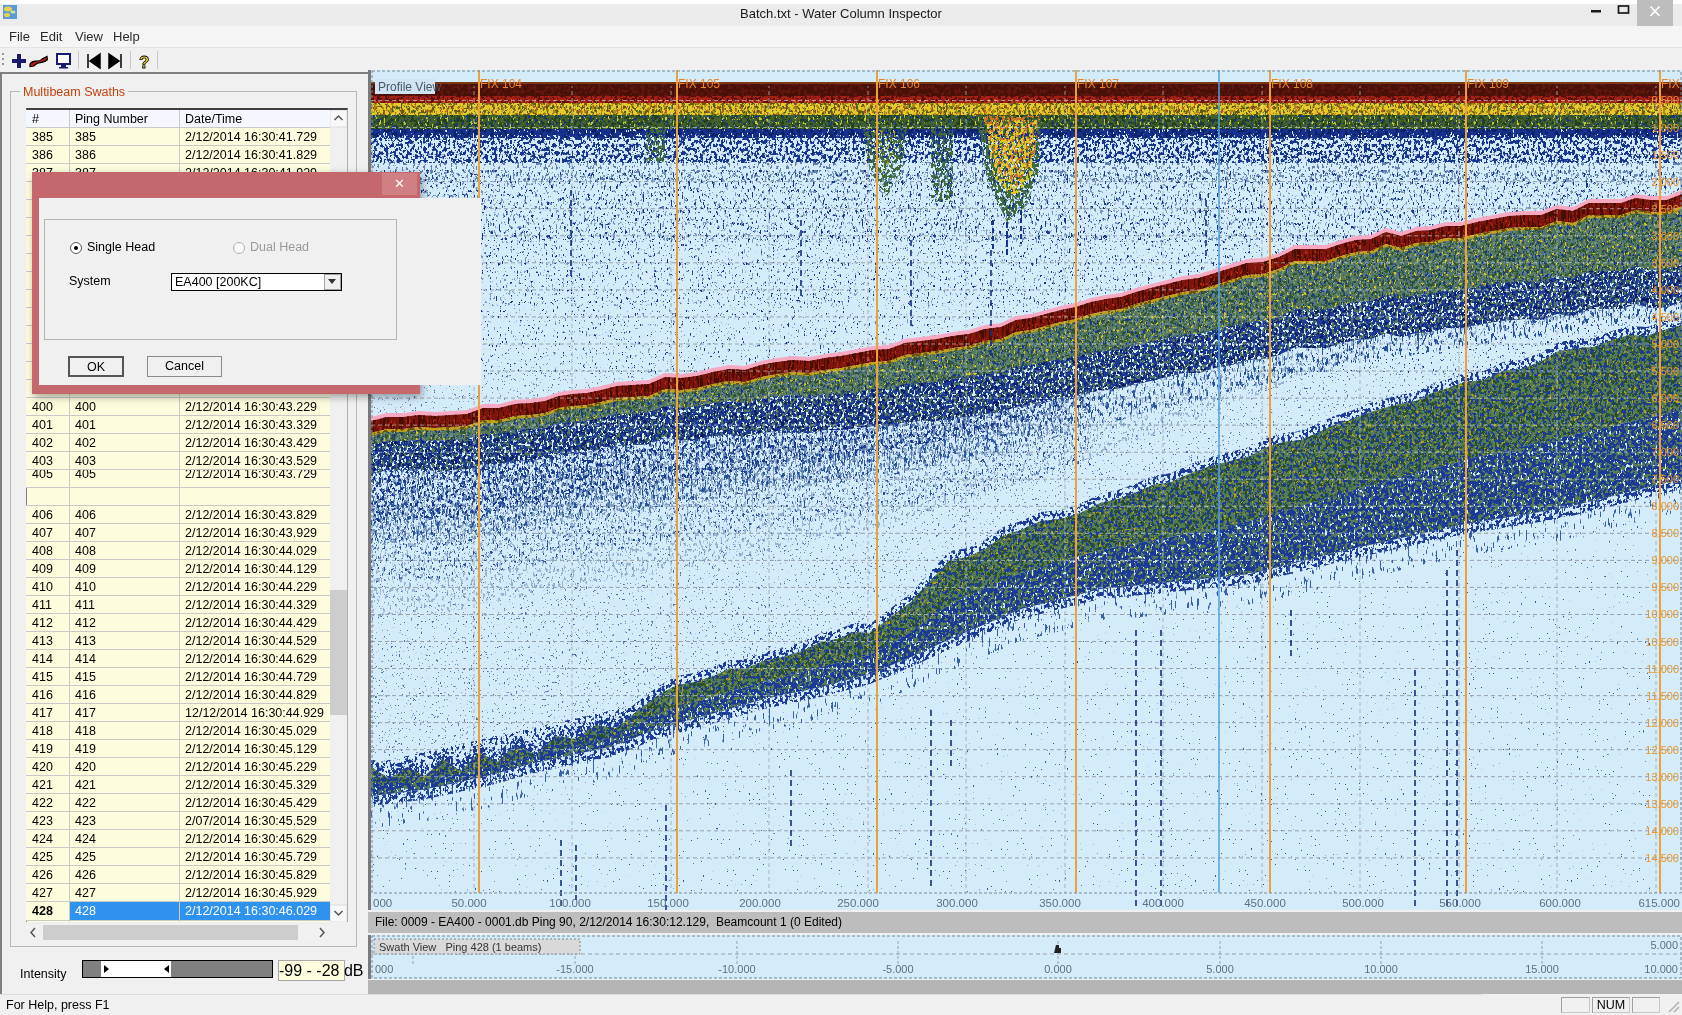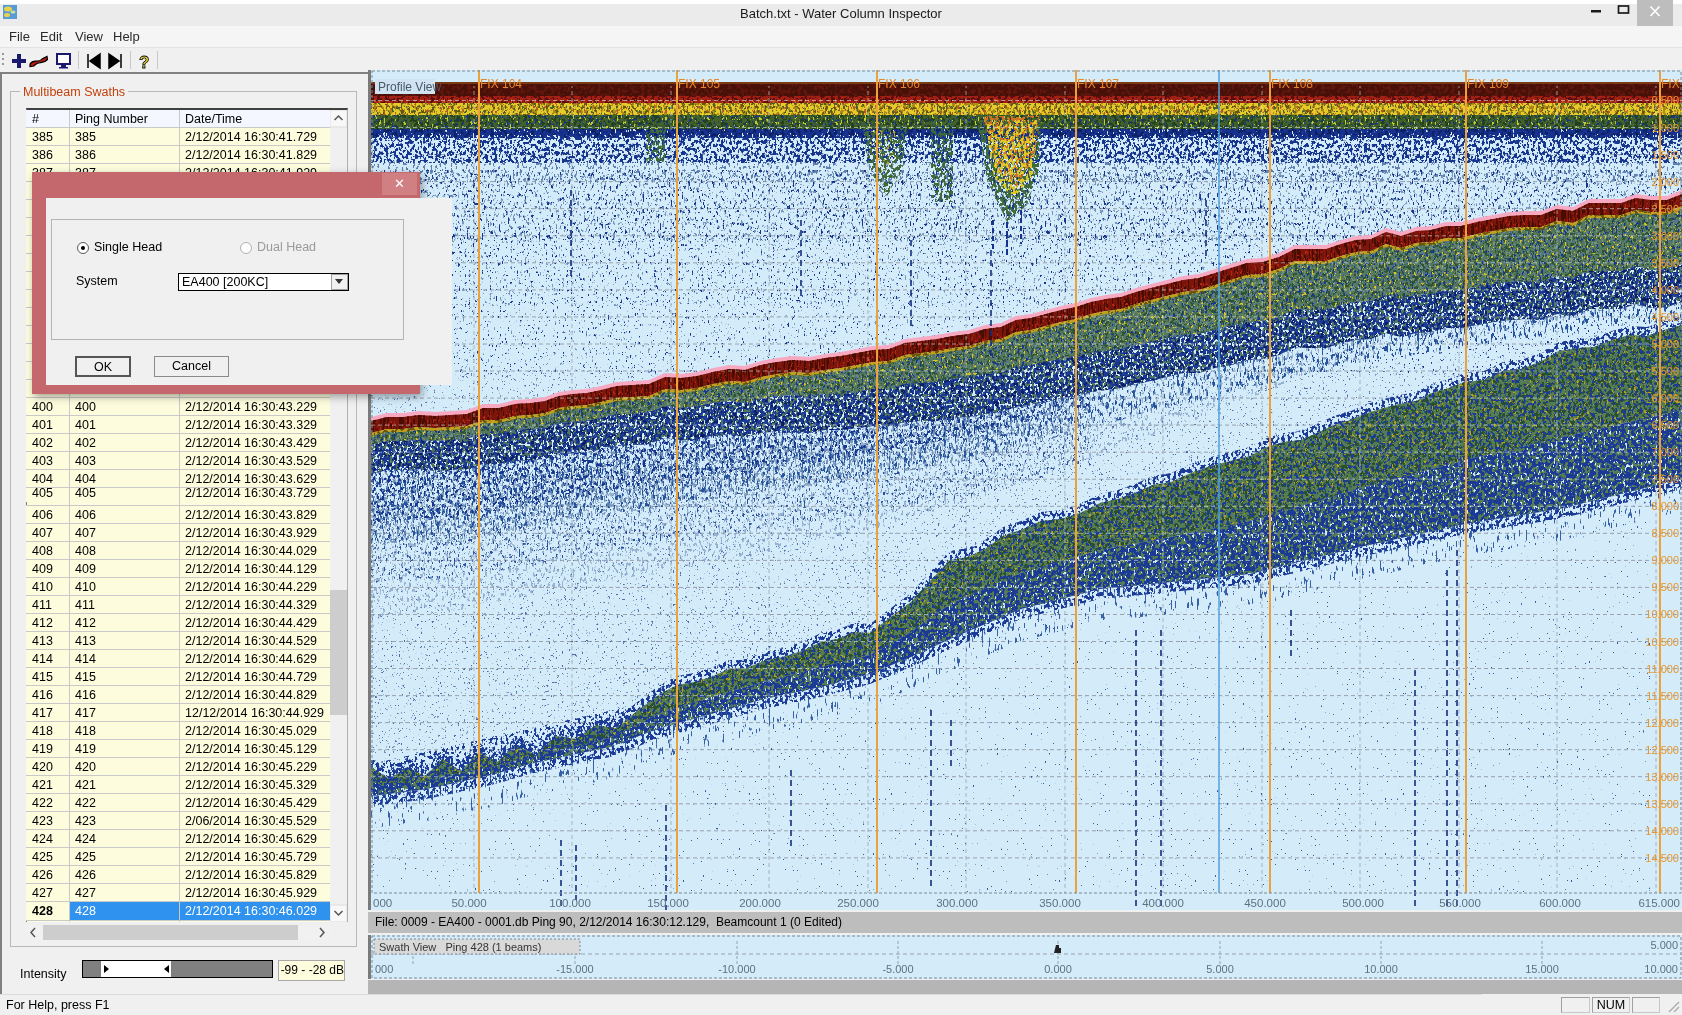--- a/index.html
+++ b/index.html
@@ -19,32 +19,32 @@
 .trow { position:absolute; left:26px; width:304px; height:18px; background:#fdfdde; }
 .trow div { position:absolute; top:2px; font-size:12.5px; color:#000; white-space:nowrap; }
 .trow .c1 { left:6px; width:37px; }
 .trow .c2 { left:49px; }
 .trow .c3 { left:159px; }
 .trow.sel .c2 { left:44px; width:110px; padding-left:5px; }
 .trow.sel .c3 { left:154px; width:150px; padding-left:5px; }
 .trow.sel .c2, .trow.sel .c3 { background:#2f92ef; color:#fff; top:0; height:18px; padding-top:2px; }
 #intlabel { left:20px; top:967px; font-size:12.5px; color:#000; }
 #intctl { left:82px; top:960px; width:191px; height:18px; border:1px solid #000; background:#808080; }
-#intval { left:278px; top:960px; width:67px; height:21px; background:#fdfdde; border:1px solid #a8a8a8; font-size:12px; color:#000; text-align:right; line-height:19px; white-space:nowrap; }
+#intval { left:278px; top:960px; width:67px; height:21px; background:#fdfdde; border:1px solid #a8a8a8; font-size:16px; color:#000; text-align:center; line-height:19px; white-space:nowrap; }
 #profile { left:368px; top:70px; width:1314px; height:840px; background:#d4ebfa; border-left:3px solid #7a7a7a; }
 #filebar { left:368px; top:912px; width:1314px; height:21px; background:#bdbdbd; font-size:12px; color:#000; padding:3px 4px 3px 7px; }
 #swath { left:368px; top:935px; width:1314px; height:44px; background:#d4ebfa; border-left:3px solid #7a7a7a; }
 #graybar { left:368px; top:980px; width:1314px; height:14px; background:#b5b5b5; }
 #statusbar { left:0; top:994px; width:1482px; height:21px; background:#f0f0f0; border-top:1px solid #dcdcdc; }
 #statusbar .txt { position:absolute; left:6px; top:3px; font-size:12.5px; color:#000; }
 .sbox { position:absolute; top:997px; height:16px; border:1px solid #c8c8c8; border-top-color:#a0a0a0; border-left-color:#a0a0a0; font-size:12.5px; text-align:center; }
 #dialog { left:32px; top:172px; width:388px; height:222px; background:#c4686e; box-shadow:2px 3px 8px rgba(0,0,0,0.35); }
 #dlgtitle { left:0; top:0; width:388px; height:26px; text-align:center; font-size:13.5px; color:#5e272b; line-height:24px; }
 #dlgclose { left:350px; top:1px; width:35px; height:22px; background:#d07f83; color:#fff; text-align:center; font-size:13px; line-height:22px; }
-#dlgbody { left:14px; top:26px; width:406px; height:187px; background:#f0f0f0; }
+#dlgbody { left:7px; top:26px; width:442px; height:187px; background:#f0f0f0; }
 #dlggroup { left:5px; top:21px; width:353px; height:121px; border:1px solid #b4b4b4; }
 .radio { position:absolute; width:12px; height:12px; border:1px solid #595959; border-radius:50%; background:#fff; }
 .radio.on::after { content:""; position:absolute; left:3px; top:3px; width:4px; height:4px; background:#000; border-radius:50%; }
 .radio.dis { border-color:#b0b0b0; }
 #combo { left:132px; top:75px; width:171px; height:18px; background:#fff; border:1px solid #000; }
 #combo .txt { position:absolute; left:3px; top:1px; font-size:12.5px; }
 #combo .btn { position:absolute; right:0px; top:0px; width:17px; height:16px; background:#f0f0f0; border:1px solid #a0a0a0; }
 .btn77 { position:absolute; height:21px; background:#f0f0f0; border:1px solid #8a8a8a; font-size:12.5px; text-align:center; line-height:19px; color:#000; }
 </style></head>
 <body>
@@ -188,21 +188,21 @@
 <div class="trow" style="top:452px">
     <div class="c1">403</div>
     <div class="c2">403</div>
     <div class="c3">2/12/2014 16:30:43.529</div>
   </div>
 <div class="trow" style="top:470px">
     <div class="c1">404</div>
     <div class="c2">404</div>
     <div class="c3">2/12/2014 16:30:43.629</div>
   </div>
-<div class="trow" style="top:484px">
+<div class="trow" style="top:465px">
     <div class="c1">405</div>
     <div class="c2">405</div>
     <div class="c3">2/12/2014 16:30:43.729</div>
   </div>
 <div class="trow" style="top:506px">
     <div class="c1">406</div>
     <div class="c2">406</div>
     <div class="c3">2/12/2014 16:30:43.829</div>
   </div>
 <div class="trow" style="top:524px">
@@ -281,21 +281,21 @@
     <div class="c3">2/12/2014 16:30:45.329</div>
   </div>
 <div class="trow" style="top:794px">
     <div class="c1">422</div>
     <div class="c2">422</div>
     <div class="c3">2/12/2014 16:30:45.429</div>
   </div>
 <div class="trow" style="top:812px">
     <div class="c1">423</div>
     <div class="c2">423</div>
-    <div class="c3">2/06/2014 16:30:45.529</div>
+    <div class="c3">2/07/2014 16:30:45.529</div>
   </div>
 <div class="trow" style="top:830px">
     <div class="c1">424</div>
     <div class="c2">424</div>
     <div class="c3">2/12/2014 16:30:45.629</div>
   </div>
 <div class="trow" style="top:848px">
     <div class="c1">425</div>
     <div class="c2">425</div>
     <div class="c3">2/12/2014 16:30:45.729</div>

